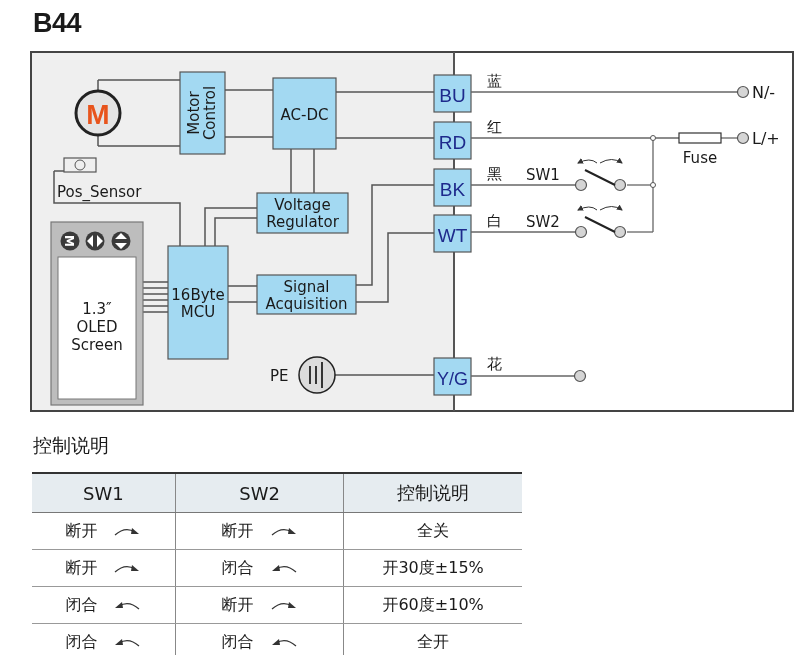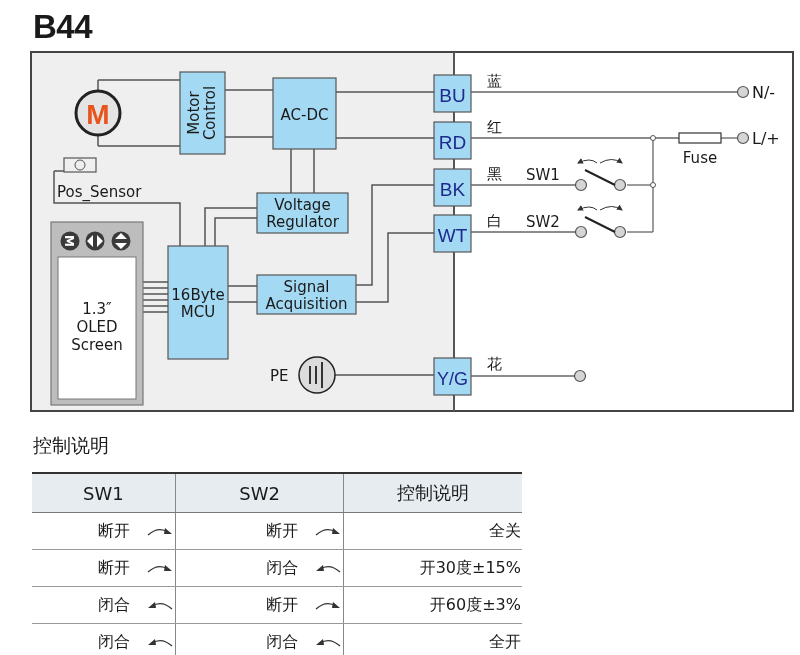--- a/index.html
+++ b/index.html
@@ -1,25 +1,25 @@
 <!DOCTYPE html>
 <html><head>
 <meta charset="utf-8">
 <style>
   html, body { margin:0; padding:0; background:#ffffff; }
   body { width:800px; height:655px; position:relative; overflow:hidden; font-family:"DejaVu Sans", sans-serif; color:#1a1a1a; }
-  .model-title { position:absolute; left:33px; top:8px; font-family:"Liberation Sans", sans-serif; font-weight:bold; font-size:33px; letter-spacing:-0.5px; color:#1a1a1a; }
+  .model-title { position:absolute; left:33px; top:8px; font-family:"Liberation Sans", sans-serif; font-weight:bold; font-size:27px; letter-spacing:-0.5px; color:#1a1a1a; }
   svg.diagram { position:absolute; left:0; top:0; }
   .lbl { font-family:"DejaVu Sans", sans-serif; fill:#1a1a1a; }
   .term { font-family:"Liberation Sans", sans-serif; fill:#1e2a8c; }
   .section-title { position:absolute; left:33px; top:433px; font-size:19px; color:#1a1a1a; font-family:"DejaVu Sans", sans-serif; }
   table.ctrl { position:absolute; left:32px; top:472px; width:490px; border-collapse:collapse; font-family:"DejaVu Sans", sans-serif; font-size:16px; color:#1a1a1a; border-top:2px solid #333; border-bottom:2px solid #333; }
   table.ctrl th { background:#e6ecf0; font-weight:normal; font-size:18px; height:36px; border-left:1px solid #888; border-bottom:1px solid #777; }
   table.ctrl th:first-child, table.ctrl td:first-child { border-left:none; }
-  table.ctrl td { height:34px; text-align:right; border-left:1px solid #888; border-bottom:1px solid #999; }
+  table.ctrl td { height:34px; text-align:center; border-left:1px solid #888; border-bottom:1px solid #999; }
   table.ctrl tr:last-child td { border-bottom:none; }
   .col1 { width:143px; } .col2 { width:168px; } .col3 { width:179px; }
   .state-cell { display:inline-flex; align-items:center; gap:16px; }
   .arrow-icon { display:inline-block; width:28px; height:12px; }
 </style>
 </head>
 <body>
 
 <div class="model-title">B44</div>
 
@@ -253,21 +253,21 @@
                 <path d="M9,3 L2,9 L10,9 Z" fill="#333"></path>
               </svg></span>
           </span></td>
         <td><span class="state-cell">
             <span>断开</span>
             <span><svg class="arrow-icon" viewBox="0 0 28 12">
                 <path d="M2,10 Q12,1 22,7" stroke="#333" stroke-width="1.2" fill="none"></path>
                 <path d="M19,3 L26,9 L18,9 Z" fill="#333"></path>
               </svg></span>
           </span></td>
-        <td>开60度±3%</td>
+        <td>开60度±10%</td>
       </tr>
       <tr>
         <td><span class="state-cell">
             <span>闭合</span>
             <span><svg class="arrow-icon" viewBox="0 0 28 12">
                 <path d="M26,10 Q16,1 6,7" stroke="#333" stroke-width="1.2" fill="none"></path>
                 <path d="M9,3 L2,9 L10,9 Z" fill="#333"></path>
               </svg></span>
           </span></td>
         <td><span class="state-cell">

